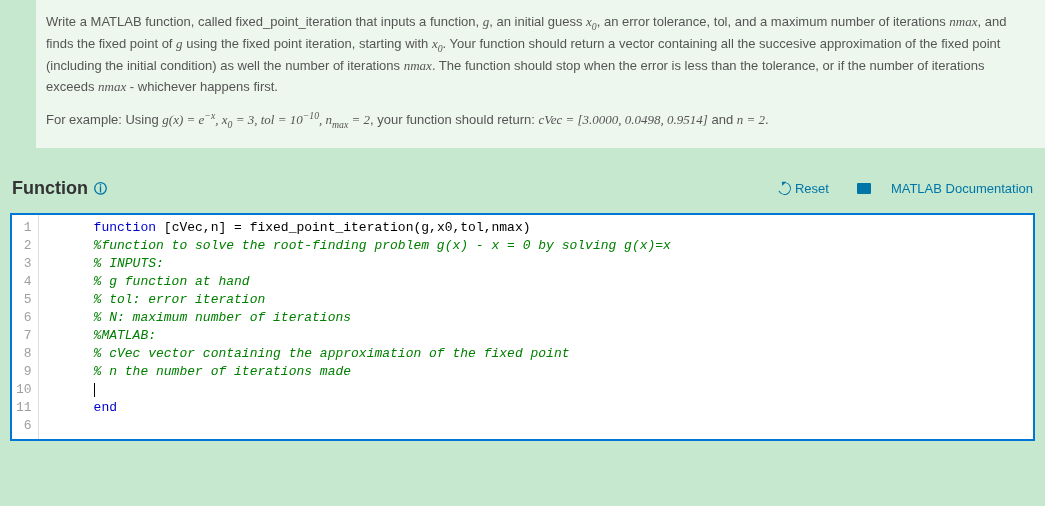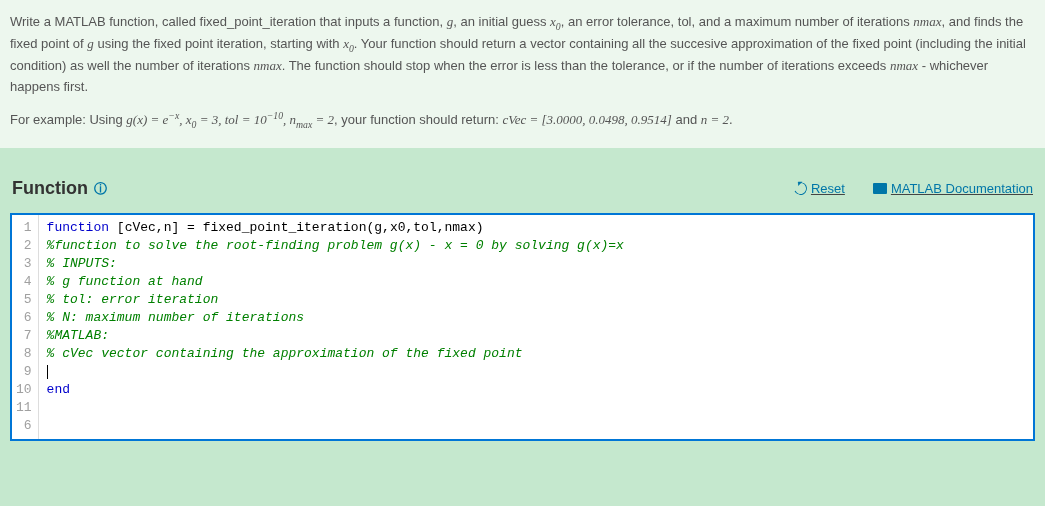--- a/index.html
+++ b/index.html
@@ -9,20 +9,21 @@
       background: #c5e8ce;
       color: #444;
       width: 1045px;
     }
     .problem-statement {
       background: #edf7ee;
       padding: 12px 10px;
       line-height: 1.6;
       font-size: 13px;
       color: #555;
+      margin-left: 36px;
     }
     .problem-statement p { margin-bottom: 4px; }
     .italic { font-style: italic; font-family: 'Times New Roman', Times, serif; }
     .sub { font-size: 0.75em; vertical-align: sub; }
     .sup { font-size: 0.75em; vertical-align: super; }
     .section-header {
       display: flex;
       align-items: center;
       justify-content: space-between;
       padding: 30px 12px 14px 12px;
@@ -38,35 +39,34 @@
     .help-icon {
       color: #0076a8;
       font-size: 13px;
       cursor: pointer;
     }
     .header-links {
       display: flex;
       gap: 28px;
       align-items: center;
       font-size: 13px;
-      text-decoration: underline;
     }
     .reset-link {
       color: #0076a8;
       cursor: pointer;
       display: flex;
       align-items: center;
       gap: 4px;
     }
     .doc-link {
       color: #0076a8;
       cursor: pointer;
       display: flex;
       align-items: center;
-      gap: 4px;
+      gap: 20px;
     }
     .editor-wrap {
       margin: 0 10px;
       border: 2px solid #0076d6;
       background: #fff;
     }
     .editor {
       font-family: 'Courier New', Consolas, monospace;
       font-size: 13px;
       line-height: 18px;
@@ -77,20 +77,21 @@
       color: #a0a0a0;
       text-align: right;
       padding: 4px 6px 4px 4px;
       border-right: 1px solid #ddd;
       user-select: none;
     }
     .gutter div { height: 18px; }
     .code {
       padding: 4px 8px;
       flex: 1;
+      margin-left: 47px;
     }
     .code-line { height: 18px; white-space: pre; }
     .kw { color: #0000cc; }
     .com { color: #008000; font-style: italic; }
     .fn { color: #000; }
     .cursor {
       display: inline-block;
       width: 1px;
       height: 14px;
       background: #000;
@@ -169,17 +170,18 @@
       </div>
     <div class="code" id="code">
         <div class="code-line"><span class="kw">function</span><span class="fn"> [cVec,n] = fixed_point_iteration(g,x0,tol,nmax)</span></div>
         <div class="code-line"><span class="com">%function to solve the root-finding problem g(x) - x = 0 by solving g(x)=x</span></div>
         <div class="code-line"><span class="com">% INPUTS:</span></div>
         <div class="code-line"><span class="com">% g function at hand</span></div>
         <div class="code-line"><span class="com">% tol: error iteration</span></div>
         <div class="code-line"><span class="com">% N: maximum number of iterations</span></div>
         <div class="code-line"><span class="com">%MATLAB:</span></div>
         <div class="code-line"><span class="com">% cVec vector containing the approximation of the fixed point</span></div>
+        <div class="code-line"><span class="com">% n the number of iterations made</span></div>
         <div class="code-line"><span class="cursor"></span></div>
         <div class="code-line"><span class="kw">end</span><span class="fn"></span></div>
       </div>
   </div>
 </div>
 
 </body></html>

